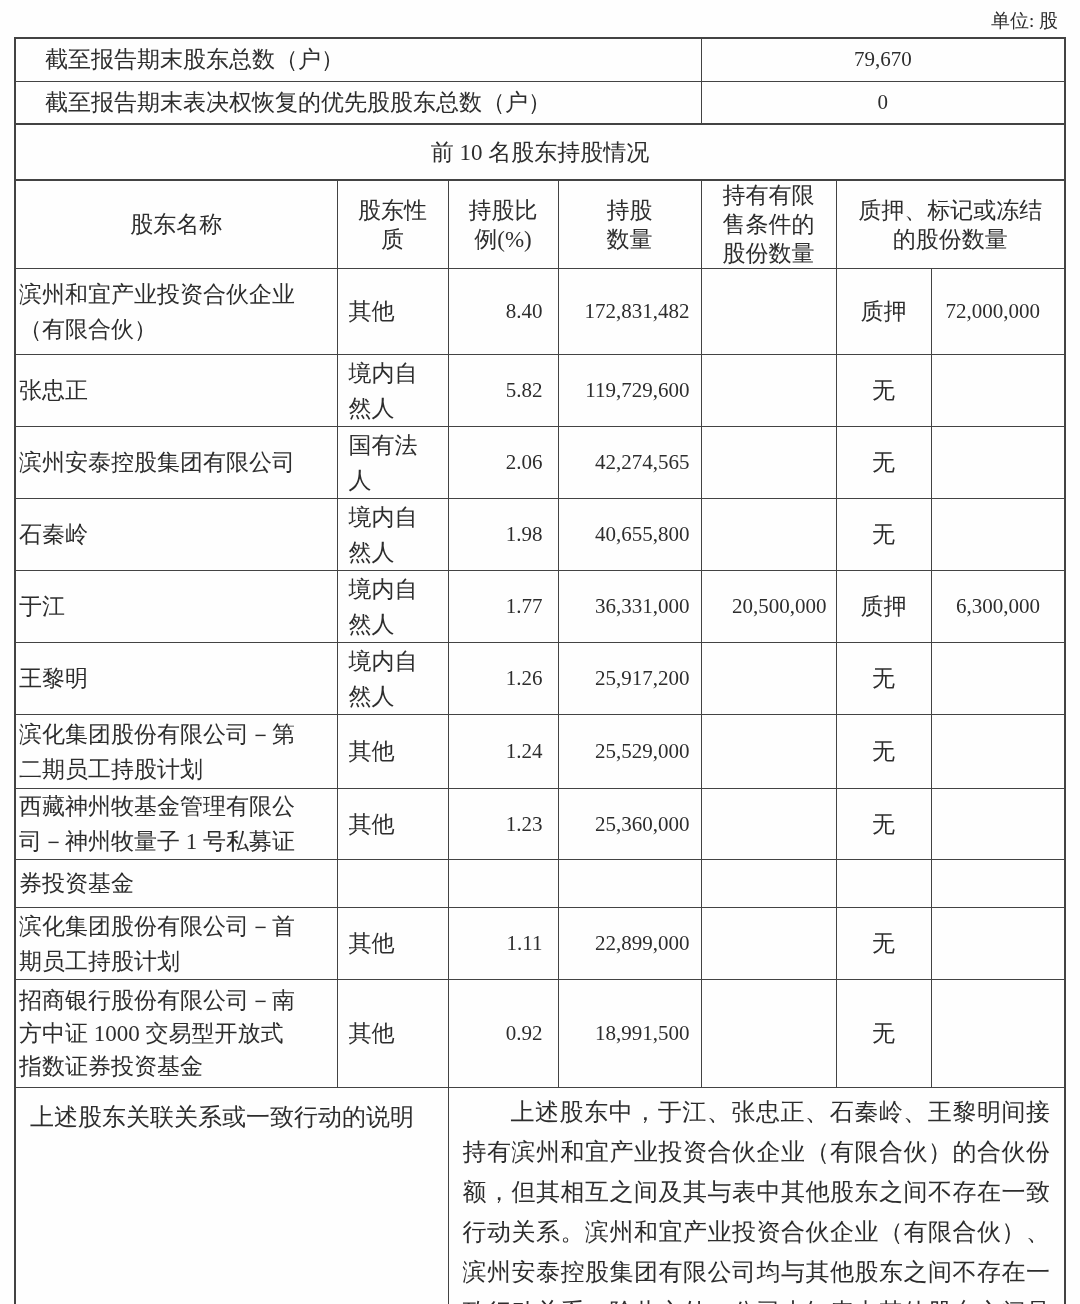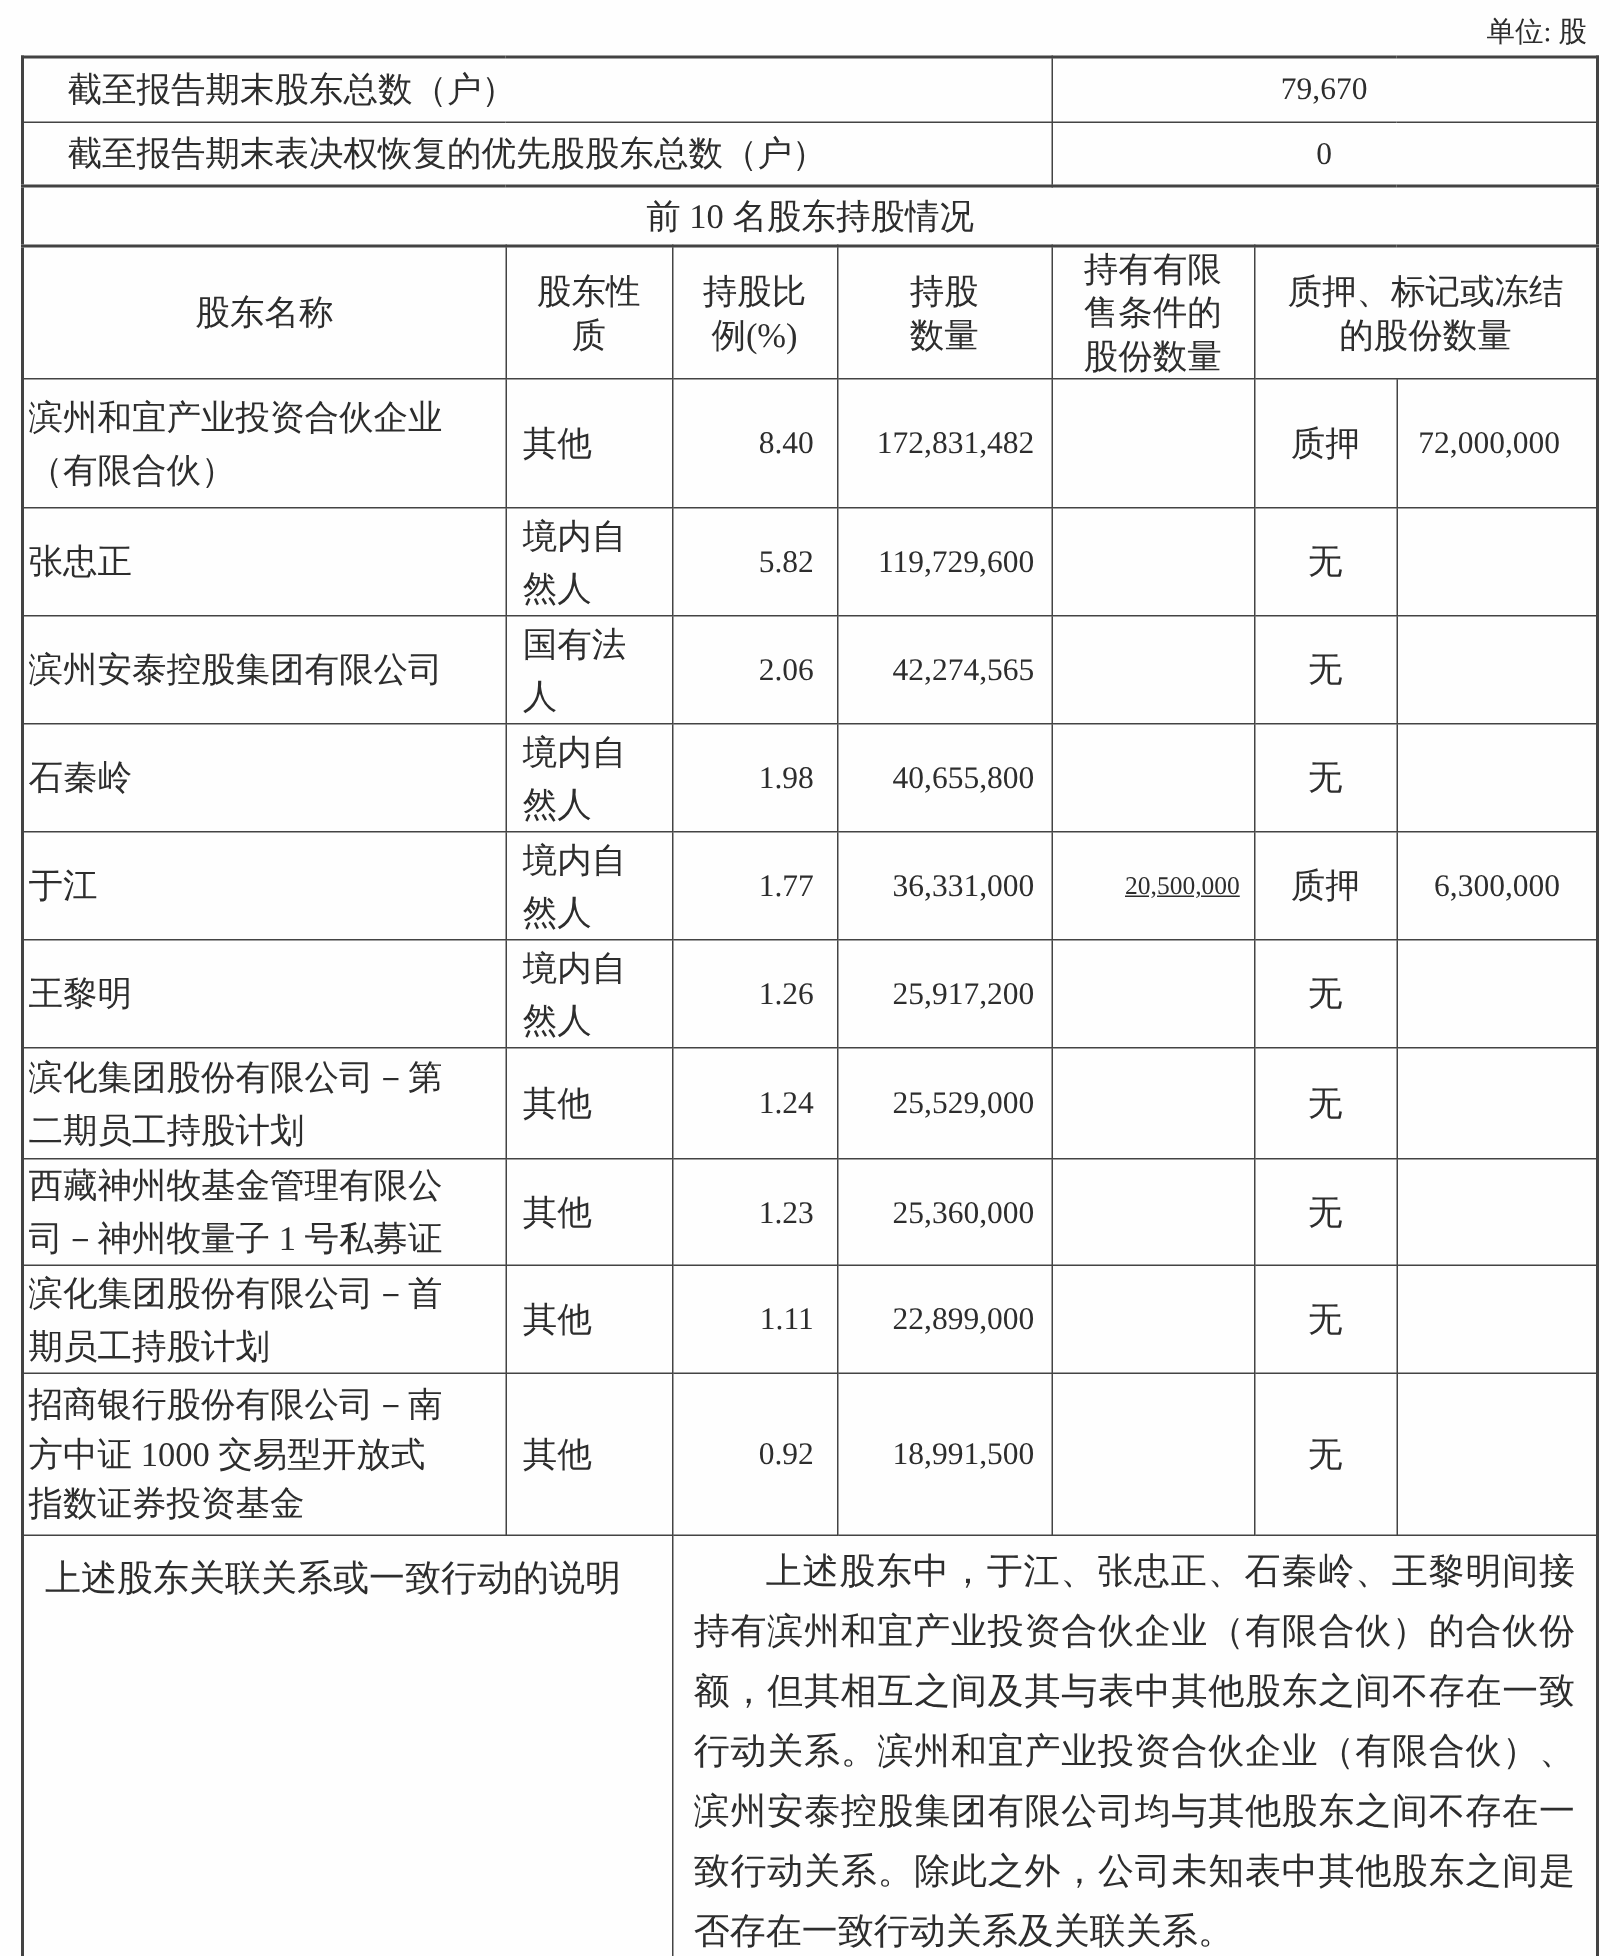--- a/index.html
+++ b/index.html
@@ -33,39 +33,39 @@
     line-height: 35px;
     white-space: pre-line;
     overflow: hidden;
     box-sizing: border-box;
   }
   
   tr.summary { height: 43px; }
   tr.summary td.lbl { text-align: left; padding-left: 29px; white-space: nowrap; }
   tr.summary td.val { text-align: center; padding-right: 10px; font-size: 21px; }
   
-  tr.section { height: 40px; }
+  tr.section { height: 56px; }
   tr.section td {
     text-align: center;
     border-top: 2px solid #434343;
     border-bottom: 2px solid #434343;
   }
   
   tr.thead { height: 88px; }
   tr.thead td {
     text-align: center;
     line-height: 29px;
     padding: 0 4px;
   }
   
   td.c-name  { text-align: left; padding-left: 3px; padding-right: 6px; }
   td.c-nat   { text-align: left; padding-left: 11px; padding-right: 4px; }
   td.c-ratio { text-align: right; padding-right: 15px; font-size: 21px; }
   td.c-qty   { text-align: right; padding-right: 11px; font-size: 21px; }
-  td.c-res   { text-align: right; padding-right: 9px;  font-size: 17px; text-decoration: underline; }
+  td.c-res   { text-align: right; padding-right: 9px;  font-size: 21px; }
   td.c-pst   { text-align: center; padding: 0 4px; }
   td.c-pam   { text-align: right; padding-right: 24px;  font-size: 21px; }
   tr.rh86  { height: 86px; }
   tr.rh72  { height: 72px; }
   tr.rh74  { height: 74px; }
   tr.rh66  { height: 66px; }
   tr.rh48  { height: 48px; }
   tr.rh108 { height: 108px; }
   tr.rh108 td.c-name { line-height: 33px; }
   
@@ -214,20 +214,29 @@
       <td class="c-name">西藏神州牧基金管理有限公
 司－神州牧量子 1 号私募证</td>
       <td class="c-nat">其他</td>
       <td class="c-ratio">1.23</td>
       <td class="c-qty">25,360,000</td>
       <td class="c-res"></td>
       <td class="c-pst">无</td>
       <td class="c-pam"></td>
     </tr>
 
+    <tr class="rh48">
+      <td class="c-name">券投资基金</td>
+      <td class="c-nat"></td>
+      <td class="c-ratio"></td>
+      <td class="c-qty"></td>
+      <td class="c-res"></td>
+      <td class="c-pst"></td>
+      <td class="c-pam"></td>
+    </tr>
 
     <tr class="rh72">
       <td class="c-name">滨化集团股份有限公司－首
 期员工持股计划</td>
       <td class="c-nat">其他</td>
       <td class="c-ratio">1.11</td>
       <td class="c-qty">22,899,000</td>
       <td class="c-res"></td>
       <td class="c-pst">无</td>
       <td class="c-pam"></td>

